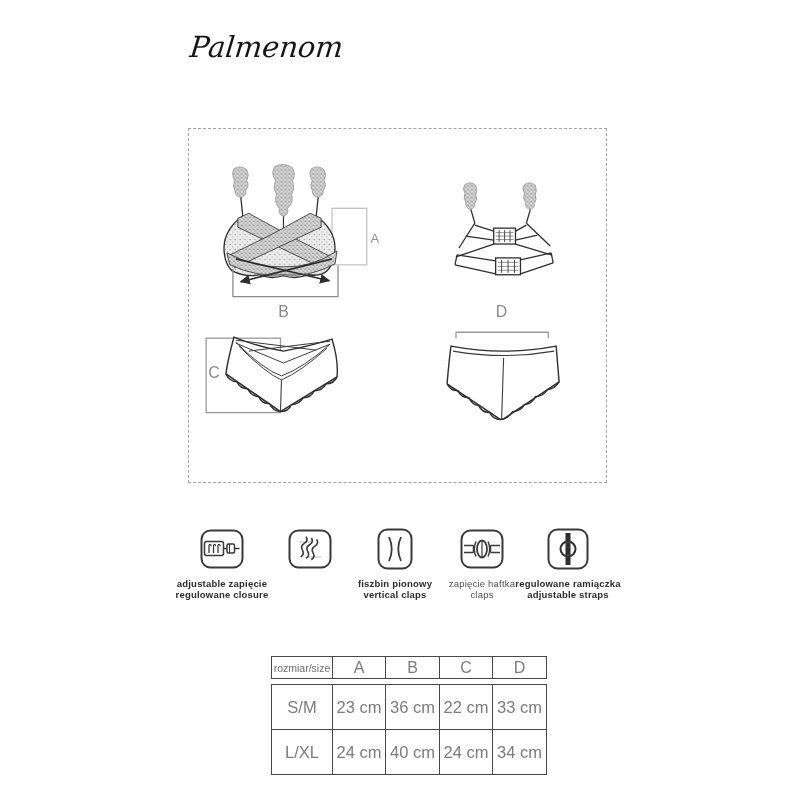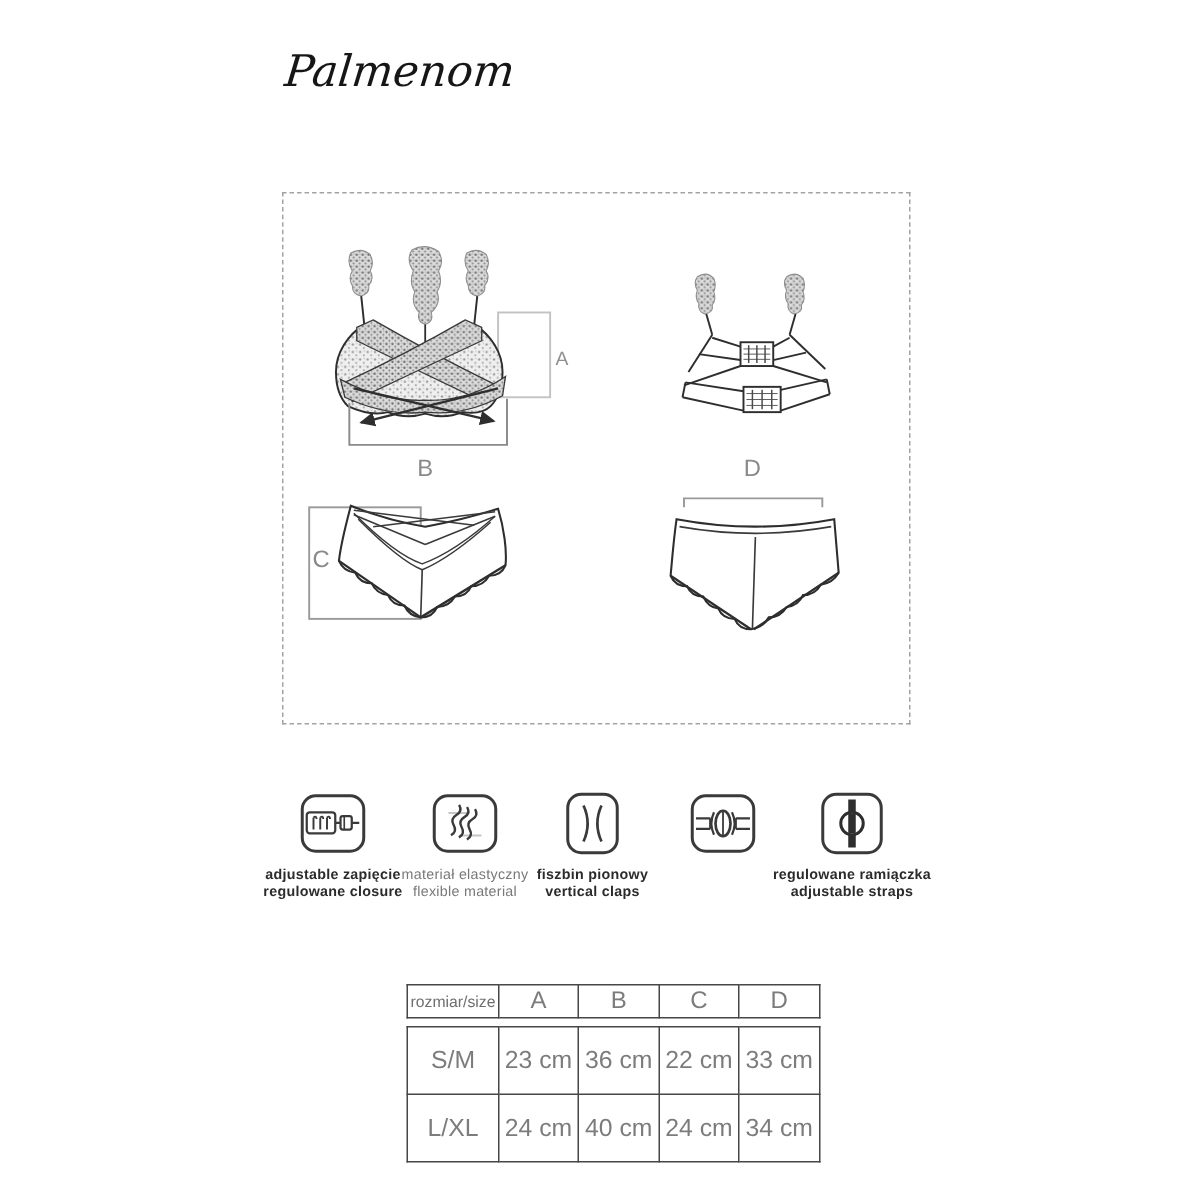--- a/index.html
+++ b/index.html
@@ -206,24 +206,20 @@
         <rect x="1.5" y="1.5" width="41" height="37" rx="9" fill="none" stroke="#3a3a3a" stroke-width="2"></rect>
         <path d="M11,13 h14" stroke="#c6c6c6" stroke-width="1.2"></path>
         <path d="M19,28 h14" stroke="#c6c6c6" stroke-width="1.2"></path>
         <g stroke="#3a3a3a" stroke-width="1.6" fill="none" transform="rotate(15 22 20)">
           <path d="M15,9 q3.5,3.5 0,7 t0,7 t0,7"></path>
           <path d="M20.5,9 q3.5,3.5 0,7 t0,7 t0,7"></path>
           <path d="M26,9 q3.5,3.5 0,7 t0,7 t0,7"></path>
         </g>
       </svg>
     </div>
-    <div class="lbl lbl-light">
-      <div>materiał elastyczny</div>
-      <div>flexible material</div>
-    </div>
   </div>
 
   <div class="feature f3">
     <div class="icon-wrap">
       <svg width="36" height="42" viewBox="0 0 36 42">
         <rect x="1.5" y="1.5" width="33" height="39" rx="9" fill="none" stroke="#3a3a3a" stroke-width="2"></rect>
         <path d="M12,9 q5.5,12 0,24" fill="none" stroke="#3a3a3a" stroke-width="1.8"></path>
         <path d="M24,9 q-5.5,12 0,24" fill="none" stroke="#3a3a3a" stroke-width="1.8"></path>
       </svg>
     </div>
@@ -243,20 +239,24 @@
             <path d="M13.5,16.5 v7"></path>
           <path d="M40,16.5 h-9.5"></path>
             <path d="M40,23.5 h-9.5"></path>
             <path d="M30.5,16.5 v7"></path>
           <path d="M16,12.5 q-3.5,7.5 0,15"></path>
             <path d="M28,12.5 q3.5,7.5 0,15"></path>
         </g>
         <ellipse cx="22" cy="20" rx="5" ry="8.5" fill="#ffffff" stroke="#3a3a3a" stroke-width="1.8"></ellipse>
         <path d="M22,11.5 v17" stroke="#3a3a3a" stroke-width="1.2"></path>
       </svg>
+    </div>
+    <div class="lbl lbl-med">
+      <div>zapięcie haftka</div>
+      <div>claps</div>
     </div>
   </div>
 
   <div class="feature f5">
     <div class="icon-wrap">
       <svg width="42" height="42" viewBox="0 0 42 42">
         <rect x="1.5" y="1.5" width="39" height="39" rx="9" fill="none" stroke="#3a3a3a" stroke-width="2"></rect>
         <rect x="18.5" y="5" width="5" height="32" fill="#2e2e2e"></rect>
         <circle cx="21" cy="21" r="7.5" fill="#ffffff" stroke="#2e2e2e" stroke-width="2"></circle>
         <rect x="18.5" y="14.5" width="5" height="13" fill="#2e2e2e"></rect>

